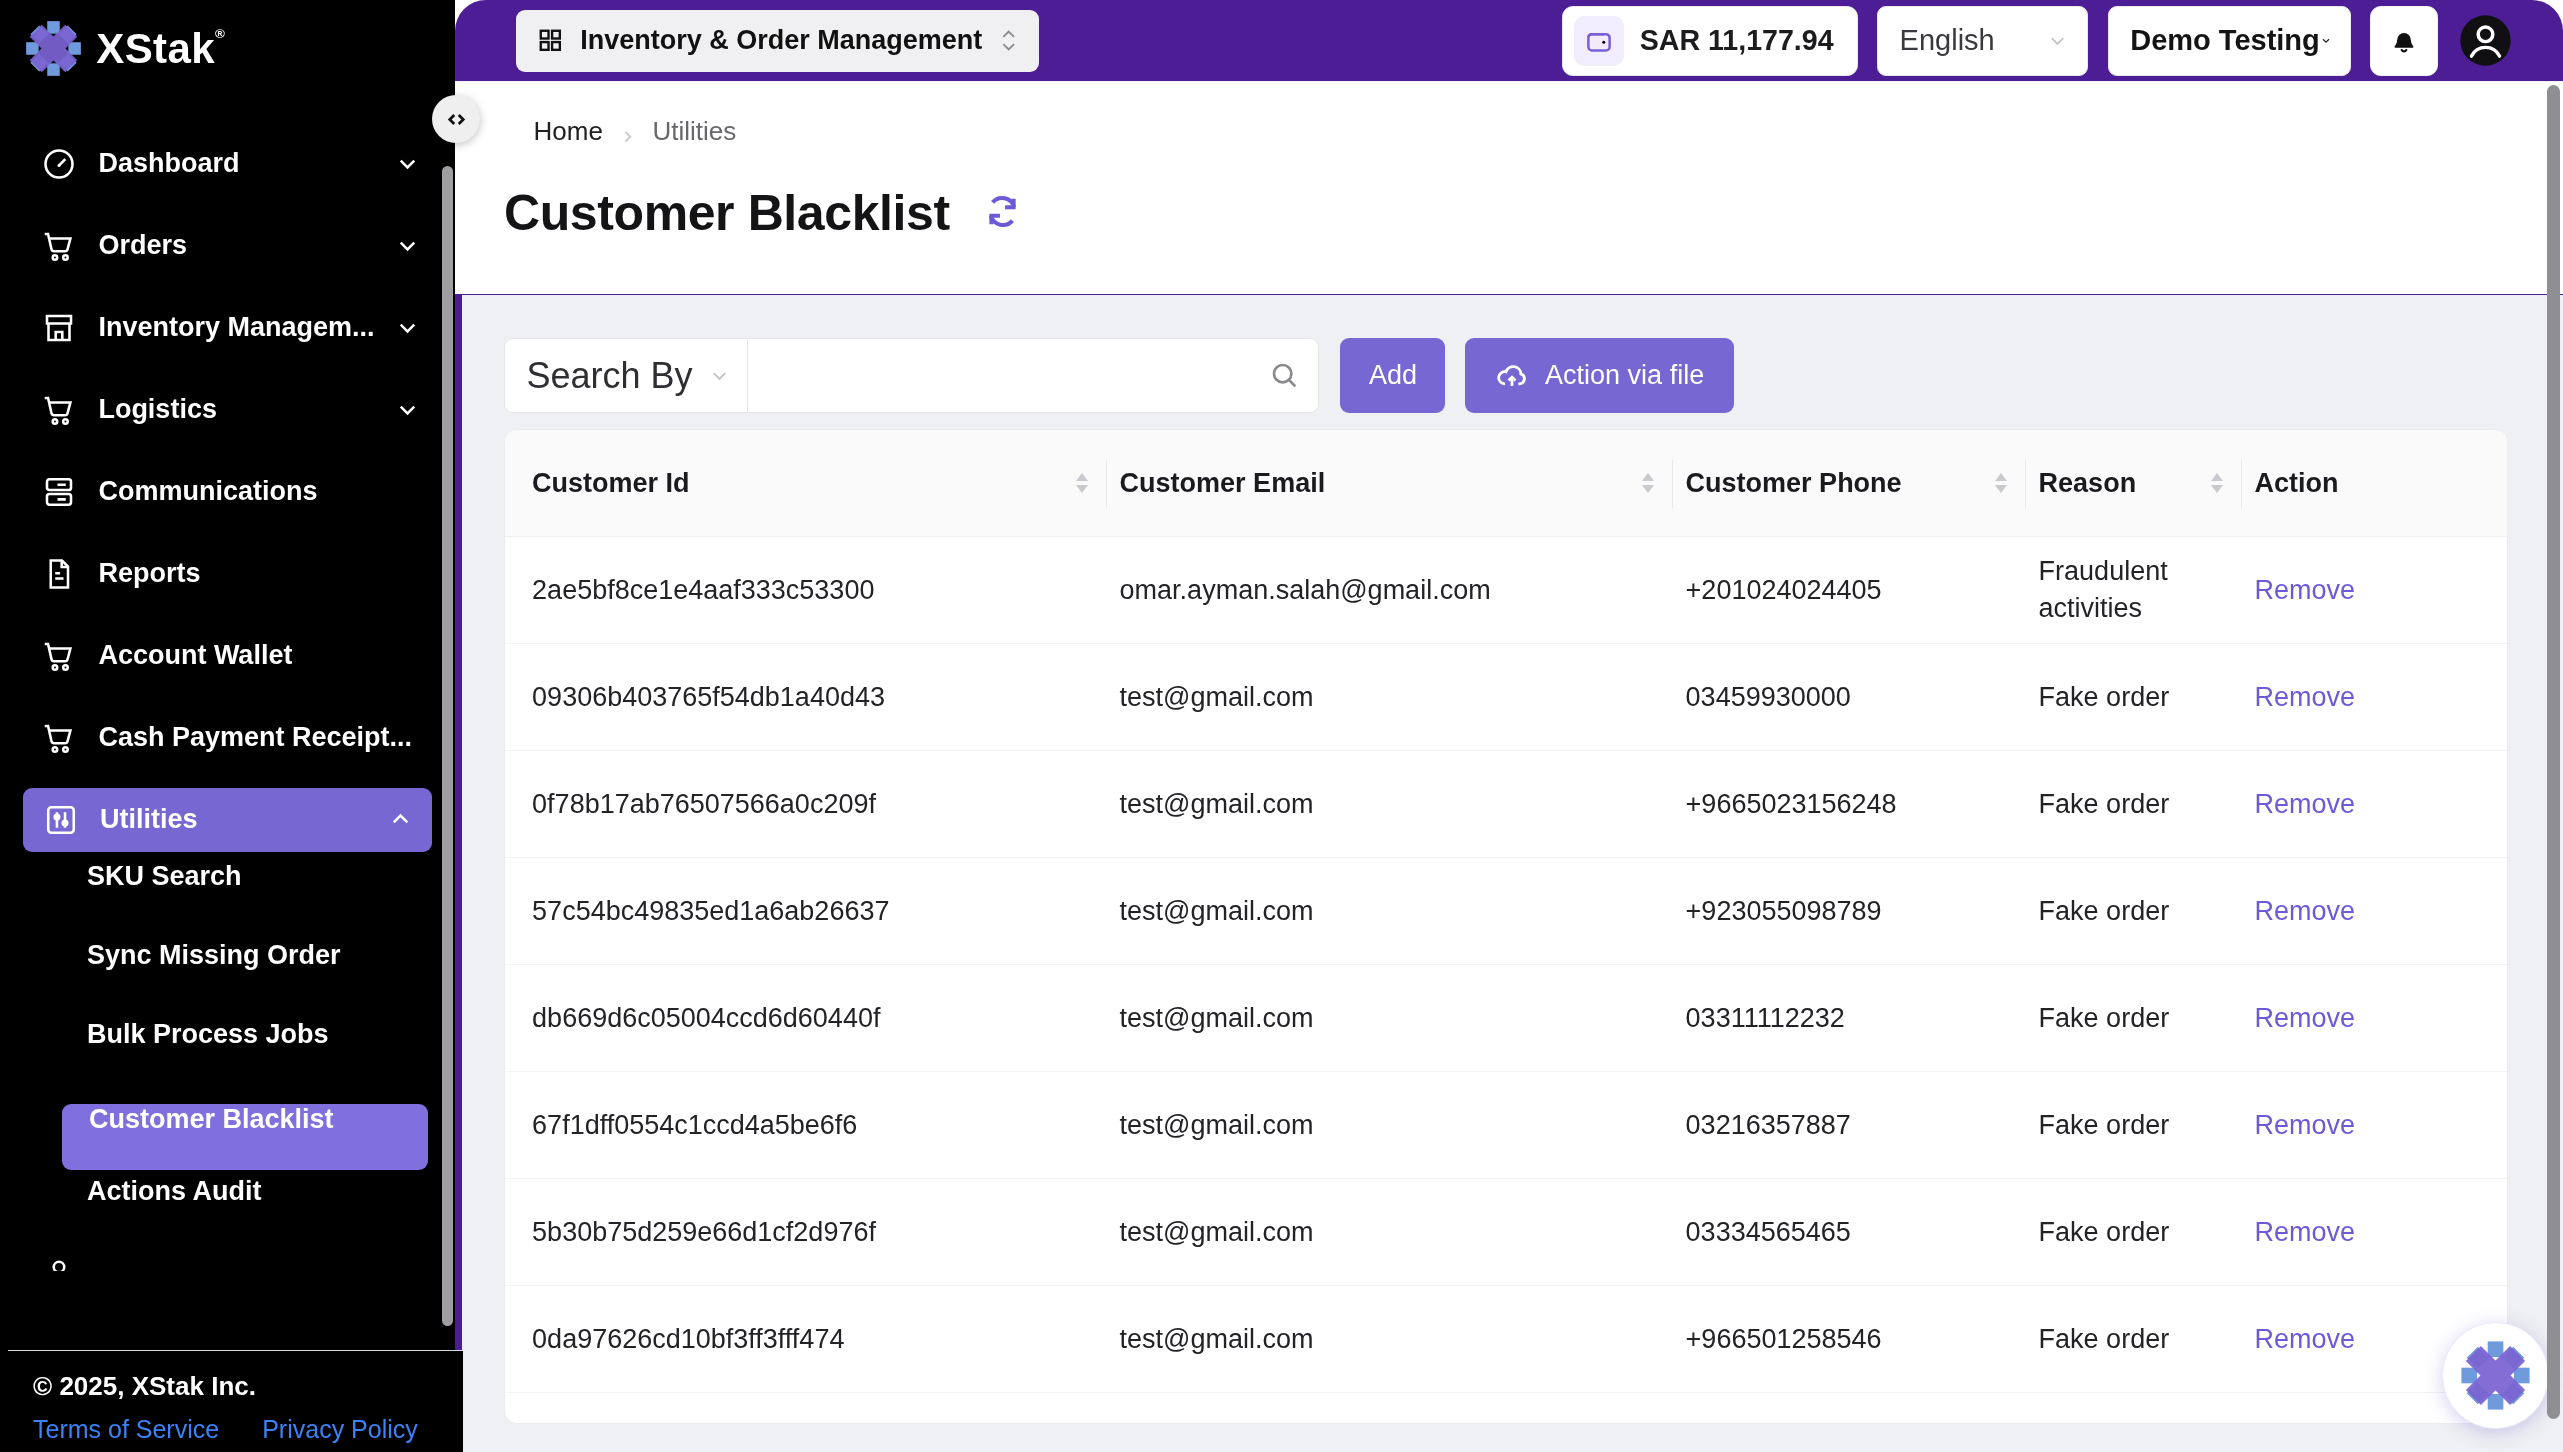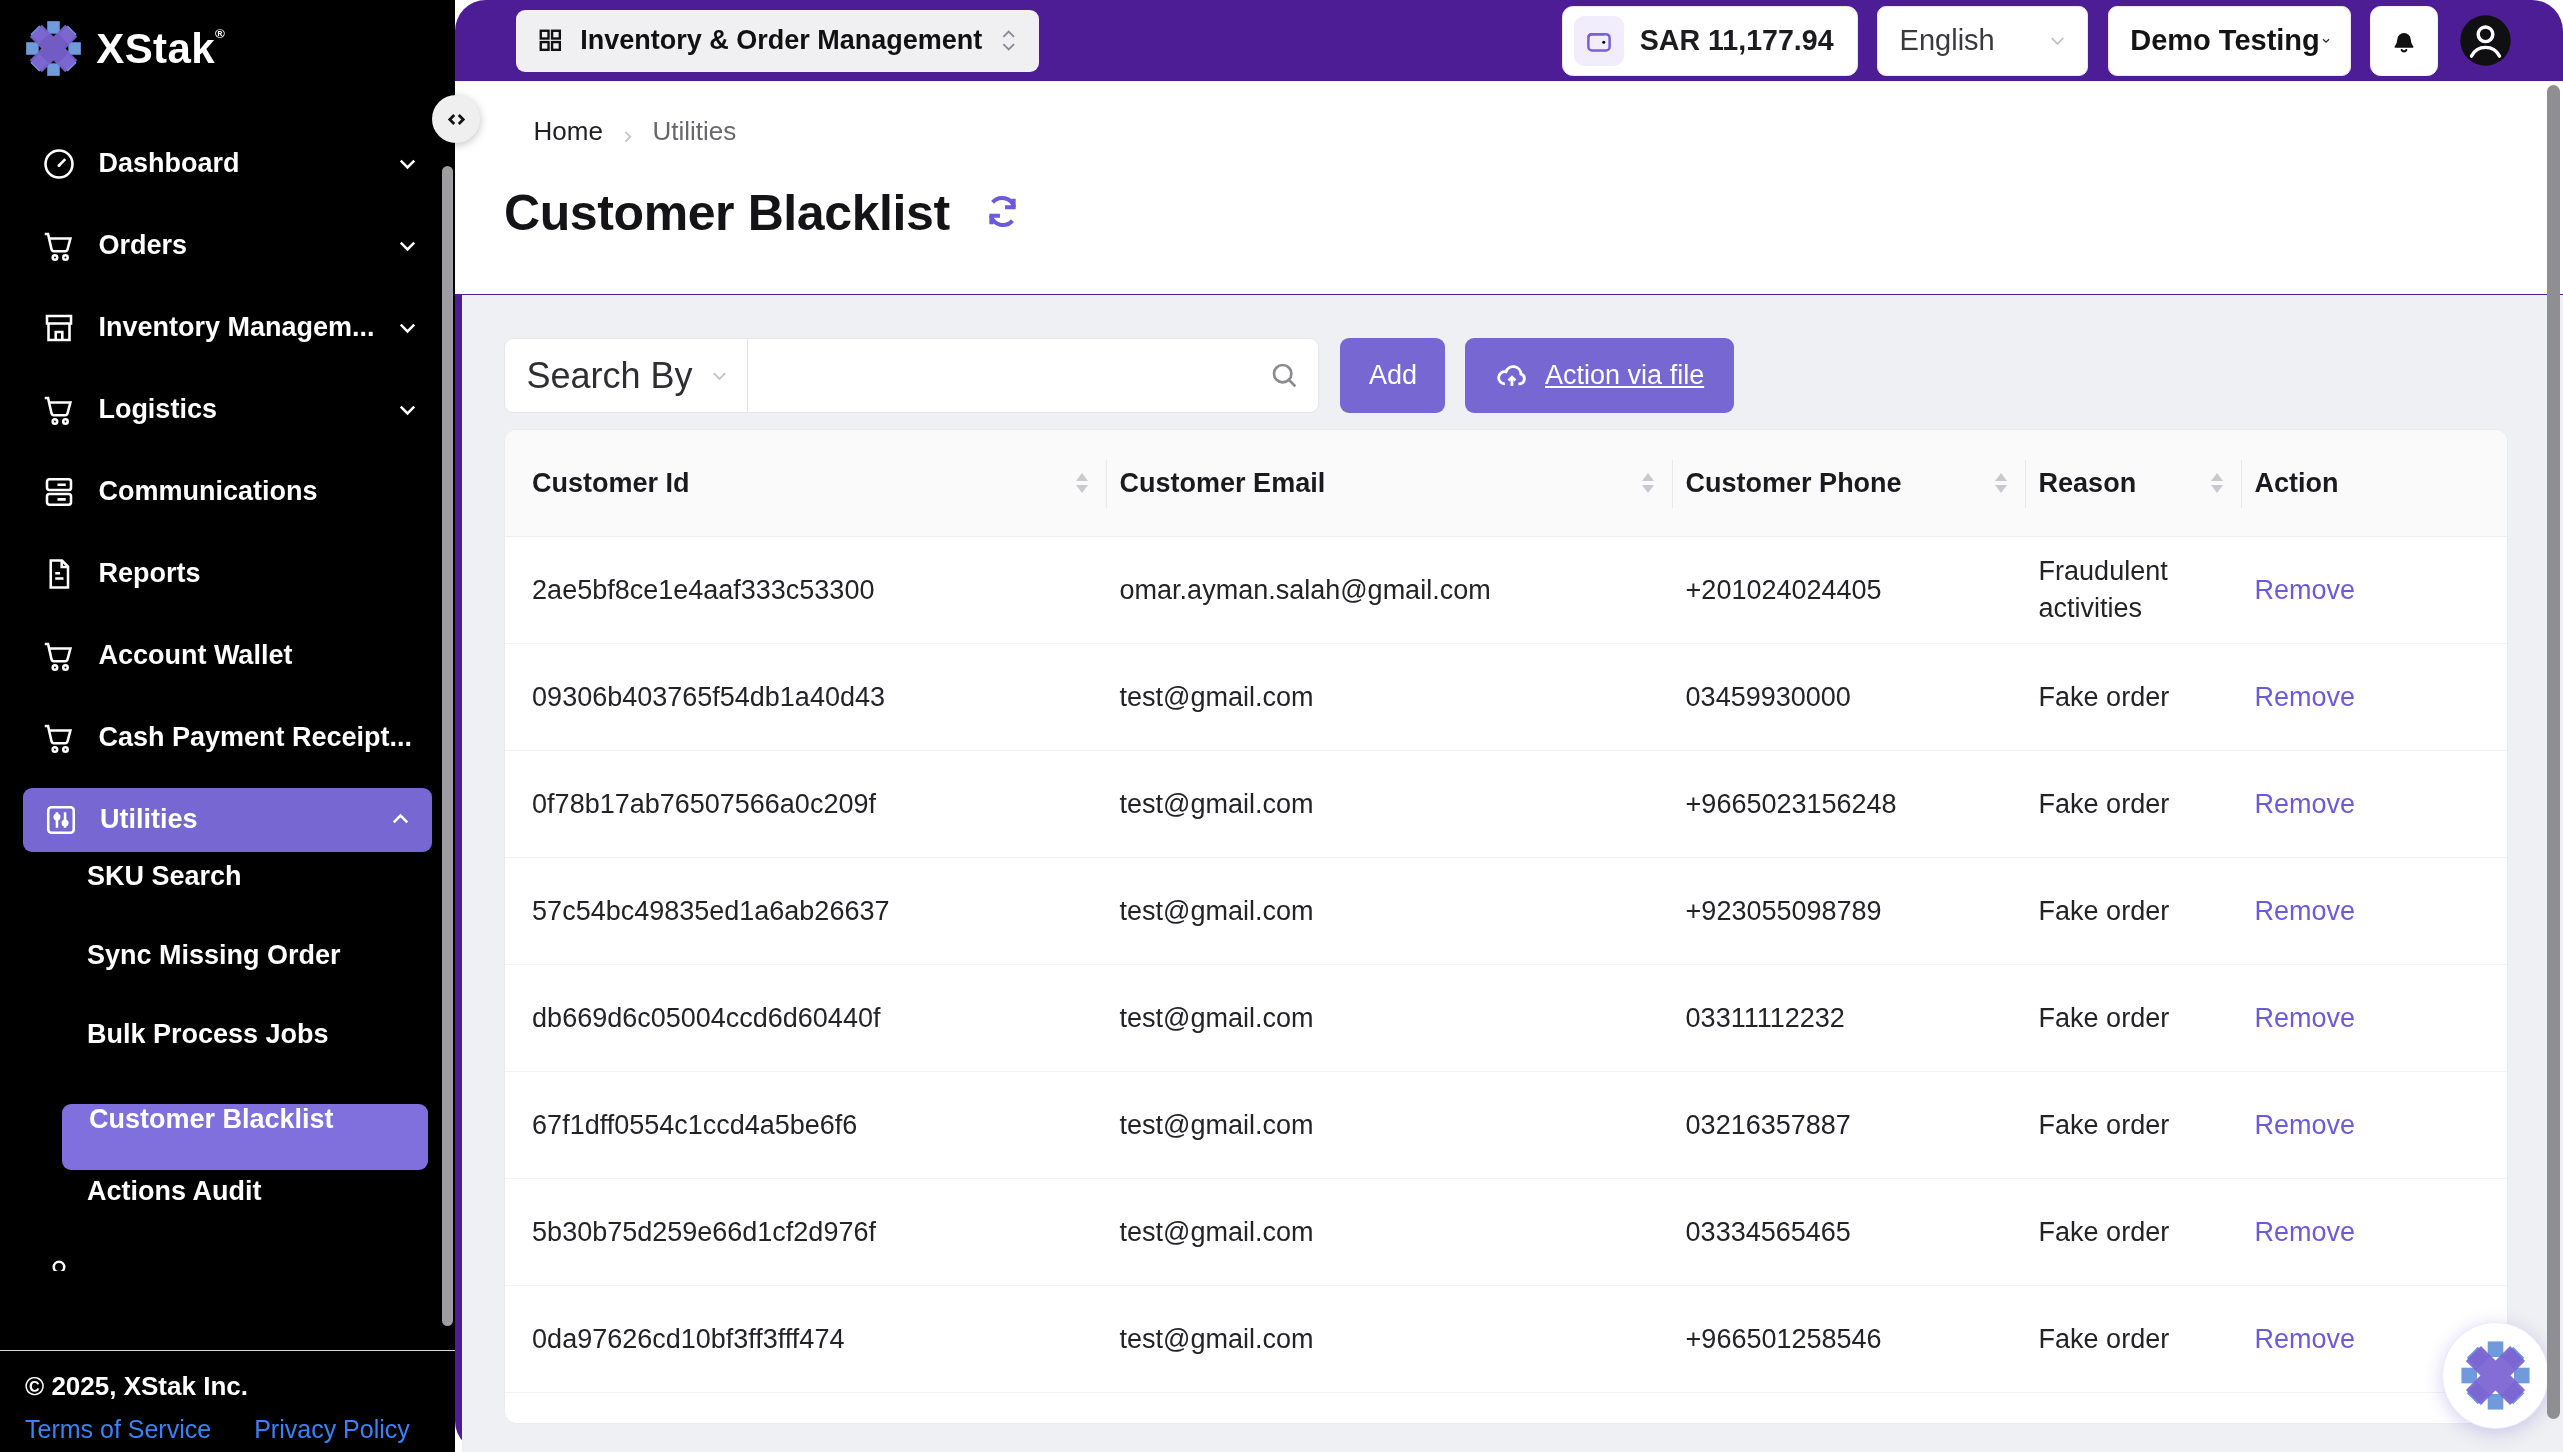--- a/index.html
+++ b/index.html
@@ -17,21 +17,21 @@
   .mi { display:flex; align-items:center; height:82px; padding:0 34px 0 41px; color:#fff; }
   .mi .ic { width:36px; height:36px; margin-right:21.4px; stroke:#fff; fill:none; stroke-width:1.7; flex:0 0 auto; }
   .mi .lbl { font-size:27px; font-weight:600; white-space:nowrap; overflow:hidden; }
   .mi .chev { width:27px; height:27px; margin-left:auto; stroke:#fff; fill:none; stroke-width:2.2; }
   .mi.active { background:var(--accent); border-radius:9px; margin:9px 23px; height:64px; padding:0 18px 0 19.6px; }
   .smi { display:flex; height:79px; padding-left:87px; color:#fff; font-size:27px; font-weight:600; }
   .smi.active { background:var(--accent2); border-radius:9px; margin:6.2px 27px 6.2px 62px; height:66px; padding-left:27px; }
   .partial-item { height:16px; overflow:hidden; padding-left:41px; }
   .partial-item svg { width:36px; height:36px; stroke:#fff; fill:none; stroke-width:1.7; }
 
-  .sb-footer { position:absolute; left:0; bottom:0; width:100%; height:103px; background:#000;
+  .sb-footer { position:absolute; left:8px; bottom:0; width:100%; height:103px; background:#000;
                border-top:0.9px solid #d9d9d9; padding:19.6px 0 0 25px; }
   .sb-copy { color:#fff; font-size:26px; font-weight:600; }
   .sb-links { display:flex; gap:43px; margin-top:13.4px; }
   .sb-links span { color:#3b82f6; font-size:25px; font-weight:400; }
   .sb-scroll { position:absolute; right:1.8px; top:166px; width:11.6px; height:1160px; background:#9e9ea2; border-radius:6.2px; }
 
   .collapse-btn { position:absolute; left:432px; top:95px; width:48px; height:48px; border-radius:50%;
                   background:#efefef; box-shadow:0 1.8px 9px rgba(0,0,0,.25); z-index:6;
                   display:flex; align-items:center; justify-content:center; }
   .collapse-btn svg { width:27px; height:27px; stroke:#111; fill:none; stroke-width:2.4; }
@@ -82,21 +82,21 @@
   .searchby .stext { font-size:36px; color:#2e2e33; }
   .searchby .chev { width:23px; height:23px; margin-left:auto; stroke:#c3c3c8; fill:none; stroke-width:2; }
   .search-input-wrap { width:571px; position:relative; }
   .search-input { width:100%; height:100%; border:0.9px solid #e6e6ea; border-left:none;
                   border-radius:0 9px 9px 0; font-size:27px; padding:0 71px 0 21.4px; outline:none;
                   font-family:inherit; color:#222; background:#fff; }
   .search-ic { position:absolute; right:19.6px; top:21.4px; width:32px; height:32px; stroke:#8a8a8f; fill:none; stroke-width:2; }
   .btn { background:var(--accent); border:none; border-radius:9px; color:#fff; font-size:27px;
          font-family:inherit; display:flex; align-items:center; justify-content:center; cursor:pointer; }
   .btn-add { width:105px; margin-left:21.4px; }
-  .btn-file { margin-left:19.6px; padding:0 30px; gap:16px;text-decoration:underline; }
+  .btn-file { margin-left:19.6px; padding:0 30px; gap:16px; }
   .btn-file svg { width:34px; height:34px; stroke:#fff; fill:none; stroke-width:2; }
 
   .card { background:#fff; border:0.9px solid #ececf0; border-radius:12.5px; height:995px; overflow:hidden; }
   .grid-cols { display:grid; grid-template-columns:602px 566px 353px 216px 1fr; }
   .thead { height:107px; background:#fafafa; border-bottom:0.9px solid #efeff2; }
   .th { display:flex; align-items:center; position:relative; padding:0 19.6px 0 12.5px;
         font-size:27px; font-weight:600; color:#1b1b1f; }
   .th:first-child { padding-left:27px; }
   .th:not(:last-child)::after { content:""; position:absolute; right:0; top:28%; height:46%; width:0.9px; background:#e7e7ec; }
   .sort { margin-left:auto; display:flex; flex-direction:column; gap:4.5px; }

